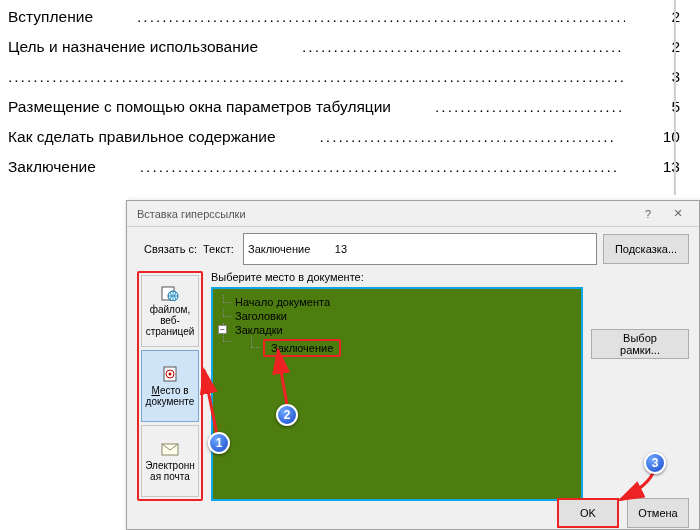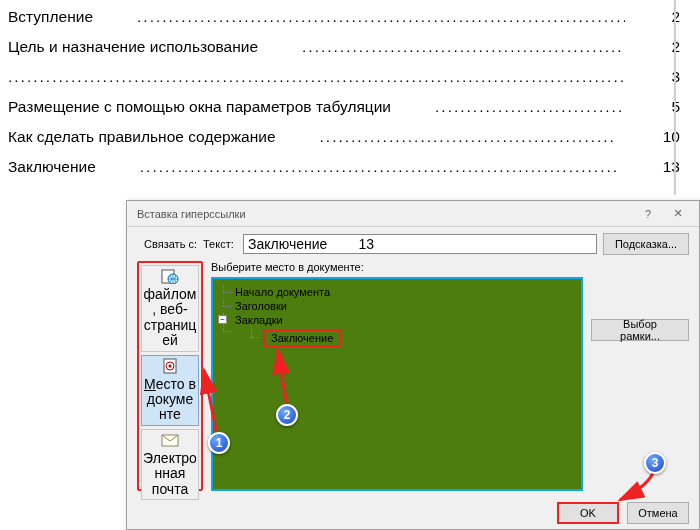--- a/index.html
+++ b/index.html
@@ -14,28 +14,28 @@
   .page-edge { position: absolute; right: 24px; top: 0; width: 2px; height: 195px; background: #d0d0d0; box-shadow: -1px 0 1px rgba(0,0,0,0.05); }
   
   .dialog { position: absolute; left: 126px; top: 200px; width: 574px; height: 330px; background: #f0f0f0; border: 1px solid #a0a0a0; box-shadow: 2px 2px 6px rgba(0,0,0,0.25); font-size: 11px; }
   .titlebar { display: flex; align-items: center; height: 26px; padding: 0 6px 0 10px; border-bottom: 1px solid #d0d0d0; color: #555; }
   .titlebar-title { flex: 1; }
   .titlebar-help, .titlebar-close { width: 30px; height: 20px; display: flex; align-items: center; justify-content: center; color: #666; }
 
   .link-row { display: flex; align-items: center; padding: 6px 10px; gap: 6px; }
   .link-label { width: 60px; text-align: right; }
   .text-label { width: 34px; }
-  .text-input { flex: 1; height: 20px; border: 1px solid #888; padding: 2px 4px; font-size: 14px; background: #fff; }
-  .btn { height: 22px; border: 1px solid #adadad; background: #e1e1e1; padding: 0 10px; font-size: 11px; display: inline-flex; align-items: center; justify-content: center; }
+  .text-input { flex: 1; height: 32px; border: 1px solid #888; padding: 2px 4px; font-size: 11px; background: #fff; }
+  .btn { height: 30px; border: 1px solid #adadad; background: #e1e1e1; padding: 0 10px; font-size: 11px; display: inline-flex; align-items: center; justify-content: center; }
   .btn-tip { width: 86px; }
 
   .body-area { display: flex; padding: 0 10px 8px 10px; gap: 8px; height: calc(100% - 26px - 32px - 32px); }
   
   .link-targets { width: 66px; display: flex; flex-direction: column; gap: 3px; border: 2px solid #ee2222; border-radius: 2px; padding: 2px; }
-  .lt-btn { flex: 1; border: 1px solid #c8c8c8; background: #f0f0f0; display: flex; flex-direction: column; align-items: center; justify-content: center; font-size: 14px; line-height: 1.1; text-align: center; padding: 2px 1px; position: relative; }
+  .lt-btn { flex: 1; border: 1px solid #c8c8c8; background: #f0f0f0; display: flex; flex-direction: column; align-items: center; justify-content: center; font-size: 10px; line-height: 1.1; text-align: center; padding: 2px 1px; position: relative; }
   .lt-btn.selected { background: #cfe4f7; border-color: #7ba7d0; }
   .lt-ico { width: 18px; height: 16px; margin-bottom: 3px; display: flex; align-items: center; justify-content: center; }
   .lt-text { word-break: break-word; }
   .lt-text u { text-decoration: underline; }
 
   .tree-area { flex: 1; display: flex; flex-direction: column; }
   .tree-label { margin-bottom: 4px; }
   .tree-box { flex: 1; background: #4d7c0f; border: 2px solid #0ea5e9; padding: 6px 8px; font-size: 11px; position: relative; }
   .tree-item { padding: 1px 0 1px 14px; position: relative; }
   .tree-item::before { content: ""; position: absolute; left: 2px; top: 0; bottom: 50%; border-left: 1px dotted #888; }

